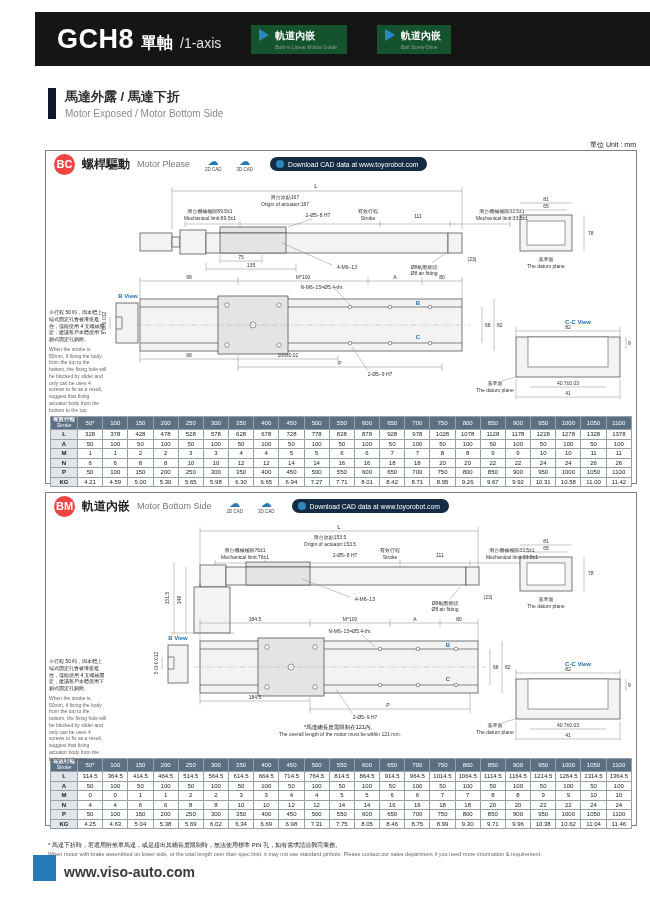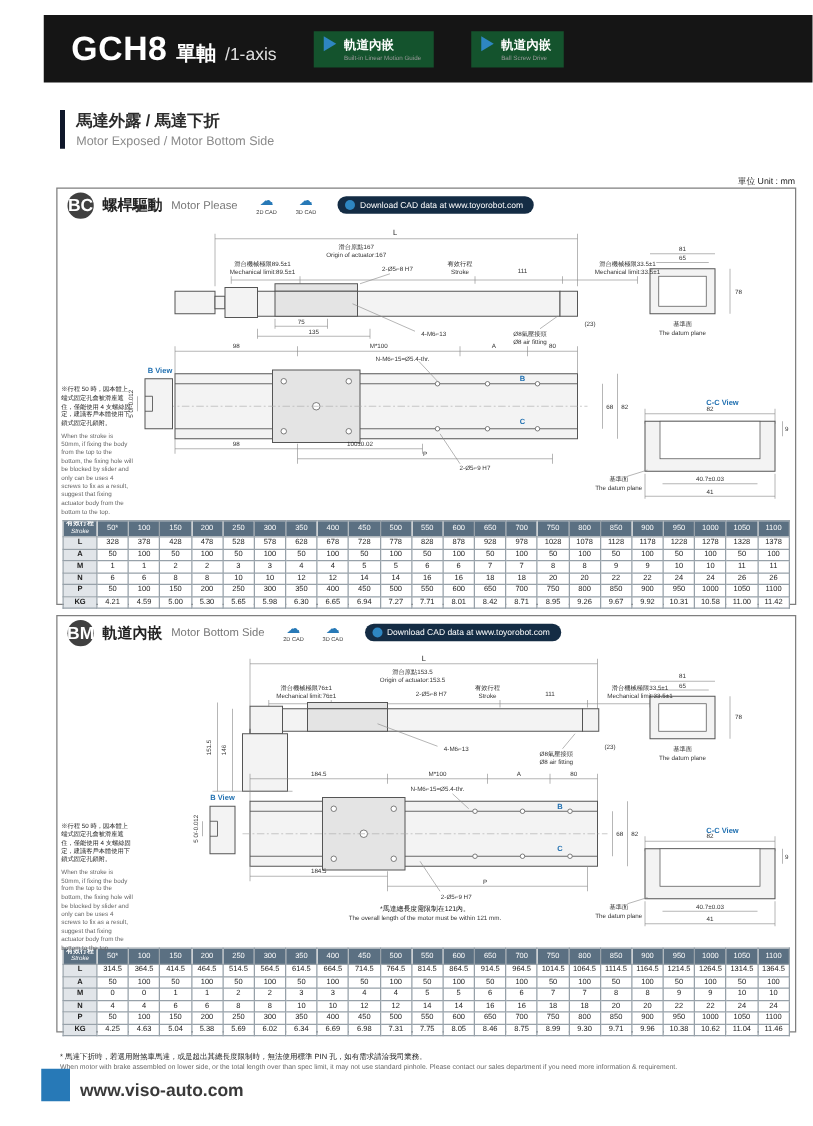--- a/index.html
+++ b/index.html
@@ -12,34 +12,34 @@
   .hdr-title { padding-left:22px; display:flex; align-items:baseline; gap:7px; white-space:nowrap; }
   .model { font-size:27px; font-weight:bold; letter-spacing:.5px; }
   .t-cn { font-size:16px; font-weight:bold; }
   .t-en { font-size:14px; color:#e0e0e0; font-weight:normal; }
   .badge { display:flex; align-items:flex-start; gap:6px; margin-left:30px; background:#14532d; padding:4px 10px 4px 8px; }
   .b-tri { width:0; height:0; border-left:10px solid #2e86c1; border-top:6px solid transparent; border-bottom:6px solid transparent; }
   .b-cn { font-size:10px; font-weight:bold; display:block; }
   .b-en { font-size:5px; color:#9a9a9a; display:block; margin-top:1px; }
 
   
-  .section-head { position:absolute; left:48px; top:88px; border-left:4px solid #0f172a; padding-left:9px; }
+  .section-head { position:absolute; left:48px; top:88px; border-left:8px solid #0f172a; padding-left:9px; }
   .sec-cn { font-size:13px; font-weight:bold; color:#2b2b2b; }
   .sec-en { font-size:10px; color:#8a8a8a; margin-top:2px; }
 
   .unit { position:absolute; right:14px; font-size:7px; color:#222; }
   #unit-1 { top:140px; }
   #unit-2 { top:493px; }
 
   
   .panel { position:absolute; left:45px; width:592px; height:334px; border:1px solid #7f7f7f; background:#fff; }
   #panel-bc { top:150px; }
   #panel-bm { top:492px; }
   .p-head { height:26px; display:flex; align-items:center; gap:7px; padding:0 8px; }
-  .p-circle { width:21px; height:21px; border-radius:50%; background:#404040; color:#fff; font-size:14px; font-weight:bold; display:flex; align-items:center; justify-content:center; flex:0 0 auto; }
+  .p-circle { width:21px; height:21px; border-radius:50%; background:#ef4444; color:#fff; font-size:11px; font-weight:bold; display:flex; align-items:center; justify-content:center; flex:0 0 auto; }
   .p-cn { font-size:12px; font-weight:bold; color:#222; }
   .p-en { font-size:9px; color:#777; }
   .cad { display:flex; flex-direction:column; align-items:center; margin-left:8px; line-height:1; cursor:pointer; }
   .cloud { font-size:11px; color:#2779b7; line-height:1; }
   .cad-l { font-size:4.5px; color:#444; margin-top:1px; }
   .dl { margin-left:10px; background:#142c44; color:#fff; border-radius:8px; font-size:6.8px; padding:3px 9px 3px 6px; display:flex; align-items:center; gap:4px; cursor:pointer; }
   .dl-dot { width:8px; height:8px; border-radius:50%; background:#2e86c1; flex:0 0 auto; }
 
   .dwg { display:block; margin:0 4px; }
 

